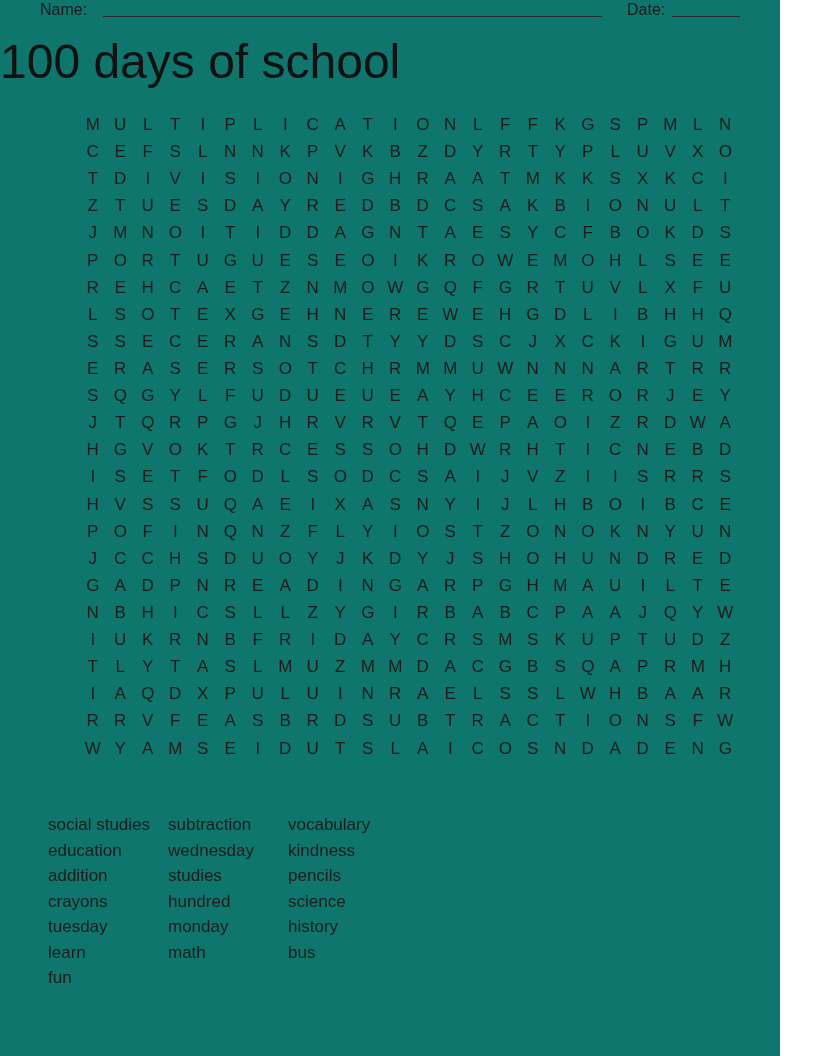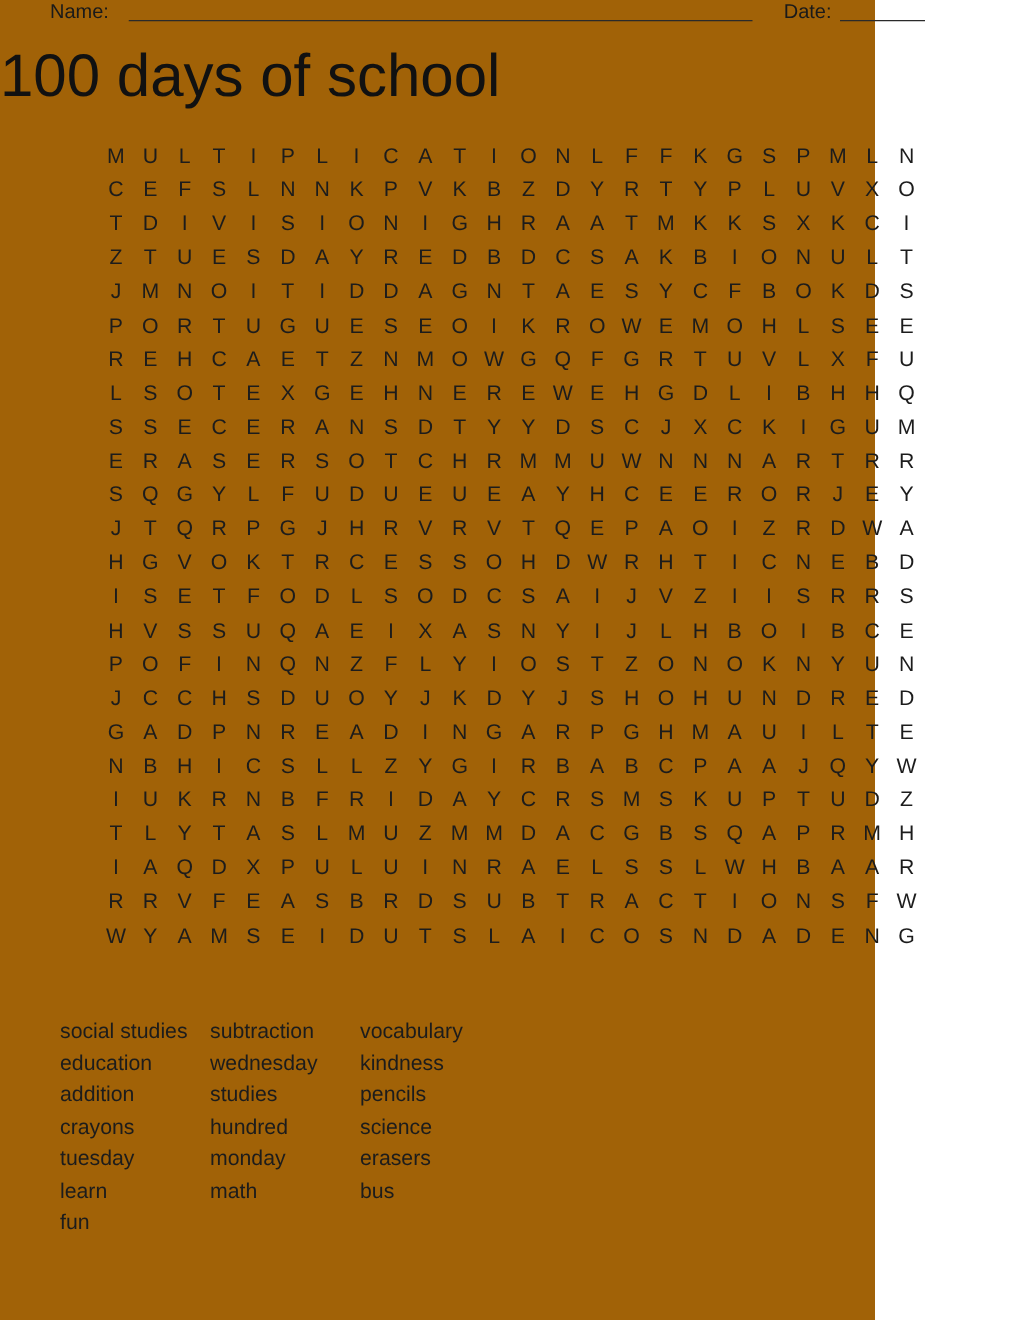--- a/index.html
+++ b/index.html
@@ -8,22 +8,22 @@
     font-family: "Liberation Sans", sans-serif;
     color: #1a1a1a;
     width: 816px;
     height: 1056px;
     position: relative;
     overflow: hidden;
   }
   .page {
     position: absolute;
     left: 0; top: 0;
-    width: 700px; height: 1056px;
-    background: #a16207;
+    width: 780px; height: 1056px;
+    background: #0f766e;
   }
   
   .hdr-label {
     position: absolute;
     top: 1px;
     font-size: 16px;
     color: #1a1a1a;
     white-space: nowrap;
   }
   .name-label { left: 40px; }
@@ -686,18 +686,18 @@
         <div class="word">studies</div>
         <div class="word">hundred</div>
         <div class="word">monday</div>
         <div class="word">math</div>
       </div>
       <div class="word-col">
         <div class="word">vocabulary</div>
         <div class="word">kindness</div>
         <div class="word">pencils</div>
         <div class="word">science</div>
-        <div class="word">erasers</div>
+        <div class="word">history</div>
         <div class="word">bus</div>
       </div>
     </div>
 
 </div>
 
 </body></html>

